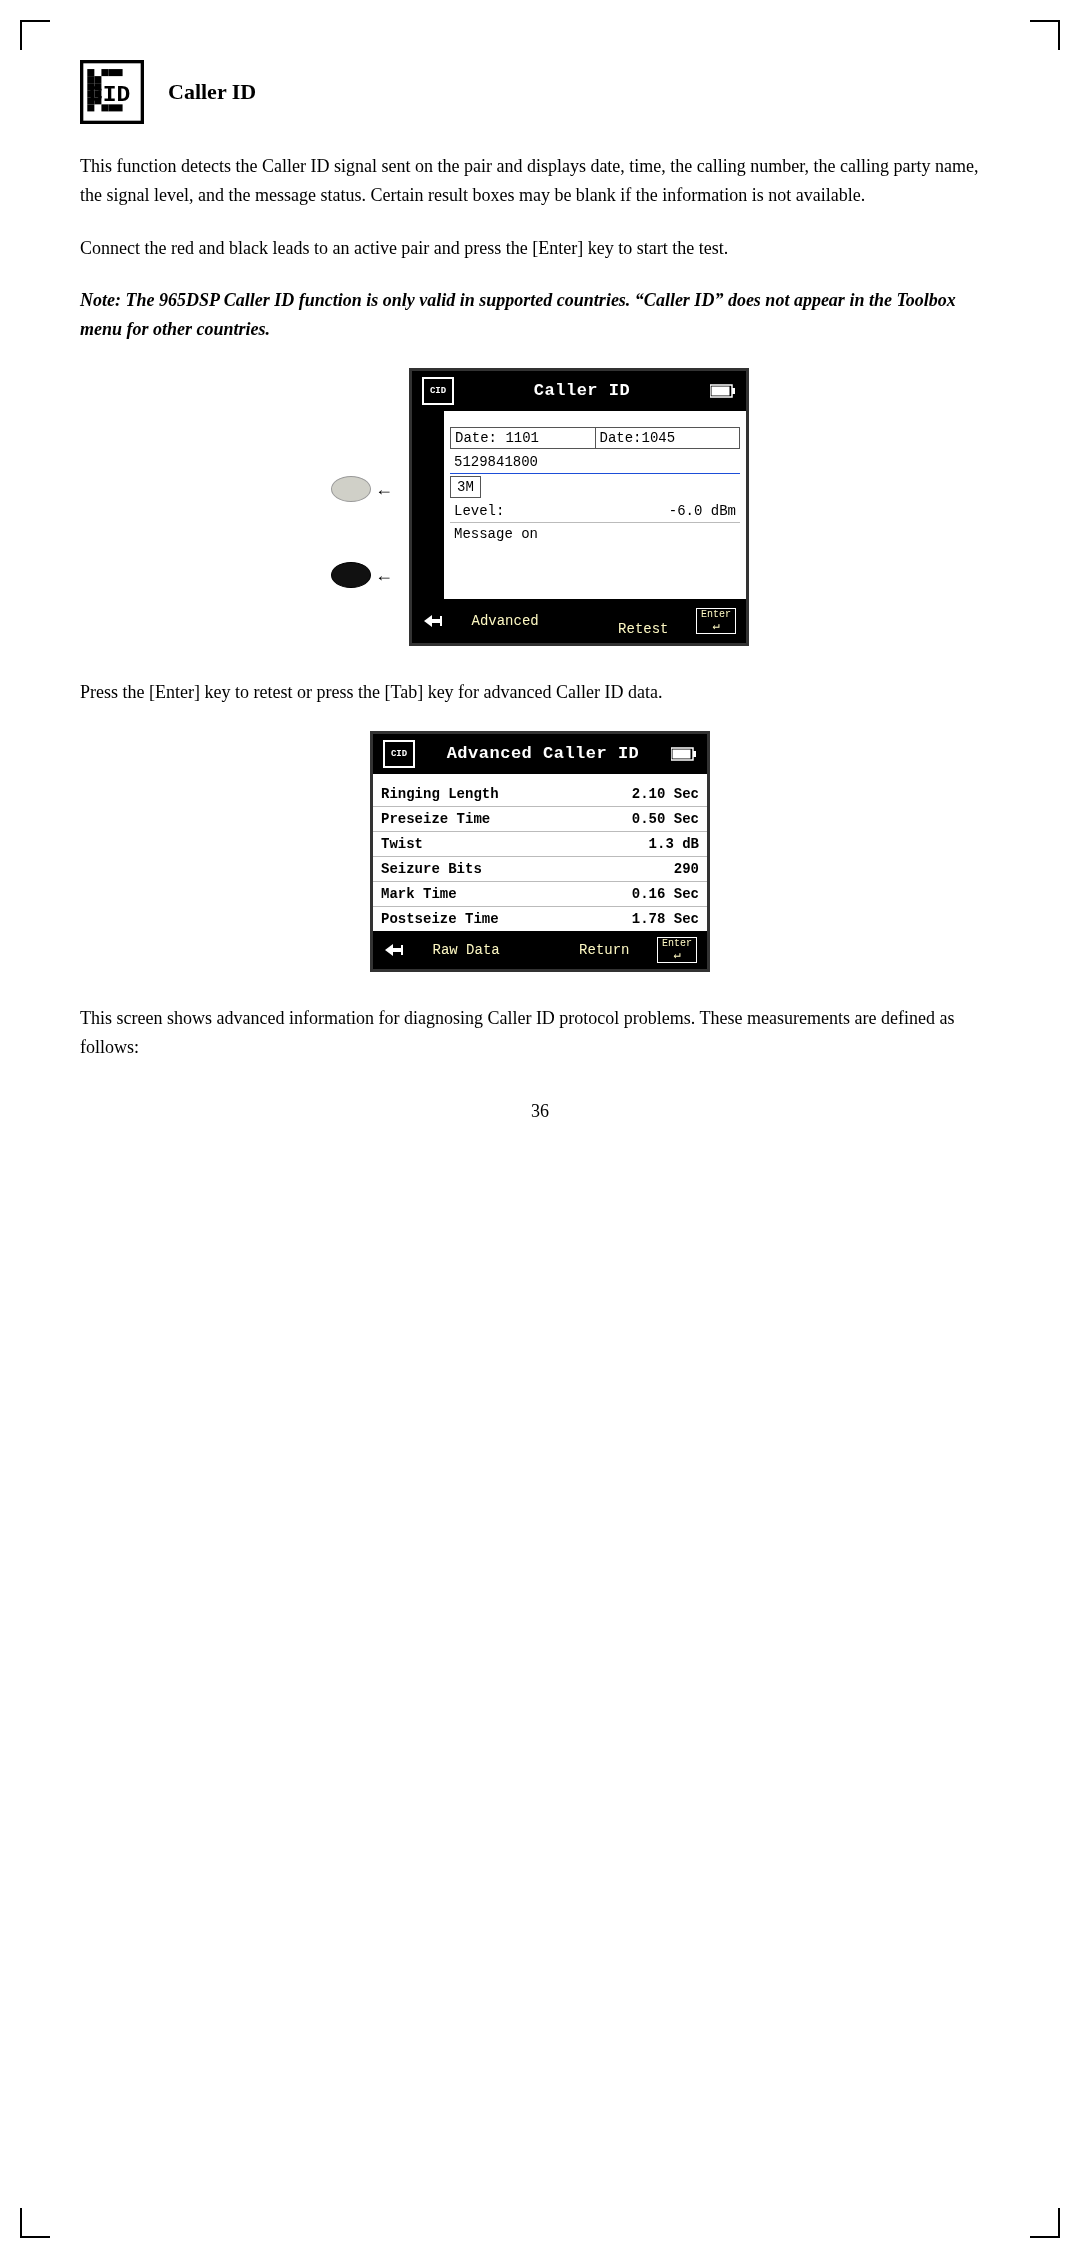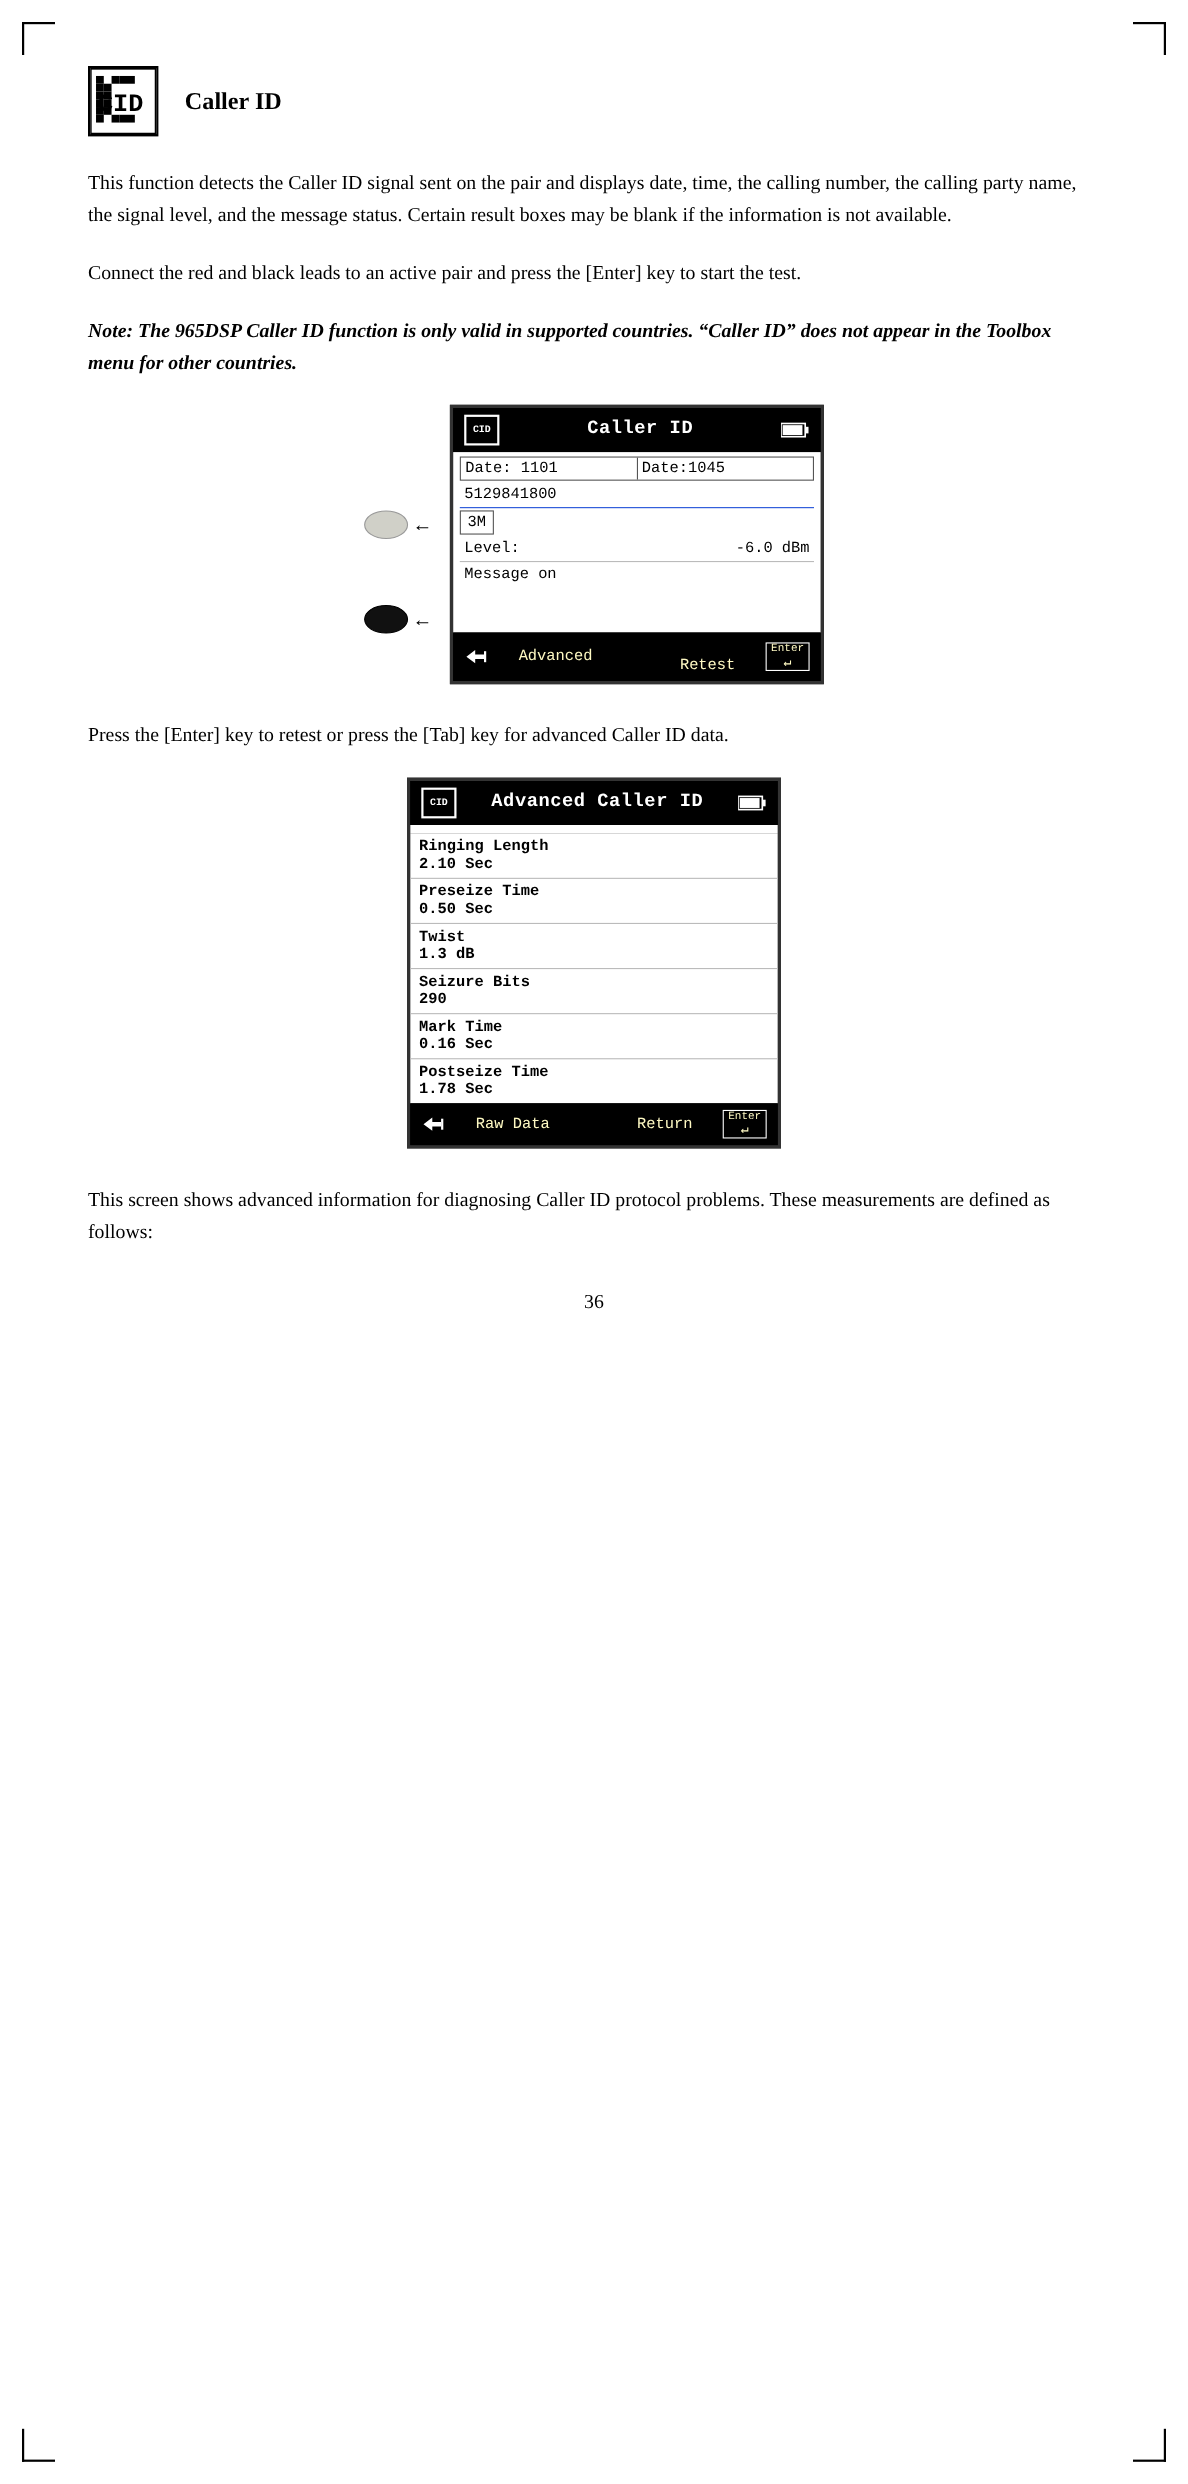--- a/index.html
+++ b/index.html
@@ -119,23 +119,24 @@
       align-items: center;
     }
 
     .battery-icon svg {
       width: 26px;
       height: 16px;
     }
 
     .screen-body {
       background: #fff;
-      padding: 4px 6px;
+      padding: 16px 6px;
       font-family: 'Courier New', monospace;
       font-size: 15px;
+      margin-left: 32px;
     }
 
     .screen-footer {
       background: #000;
       color: #fef9c3;
       display: flex;
       align-items: center;
       justify-content: space-between;
       padding: 6px 10px;
       font-size: 14px;
@@ -178,21 +179,20 @@
       font-family: 'Courier New', monospace;
       font-size: 14px;
     }
 
     .adv-row {
       display: flex;
       justify-content: space-between;
       border-bottom: 1px solid #bbb;
       padding: 4px 8px;
       font-weight: bold;
-      flex-direction: column;
     }
 
     .adv-row:last-child {
       border-bottom: none;
     }
 
     .page-number {
       text-align: center;
       margin-top: 40px;
       font-size: 18px;

